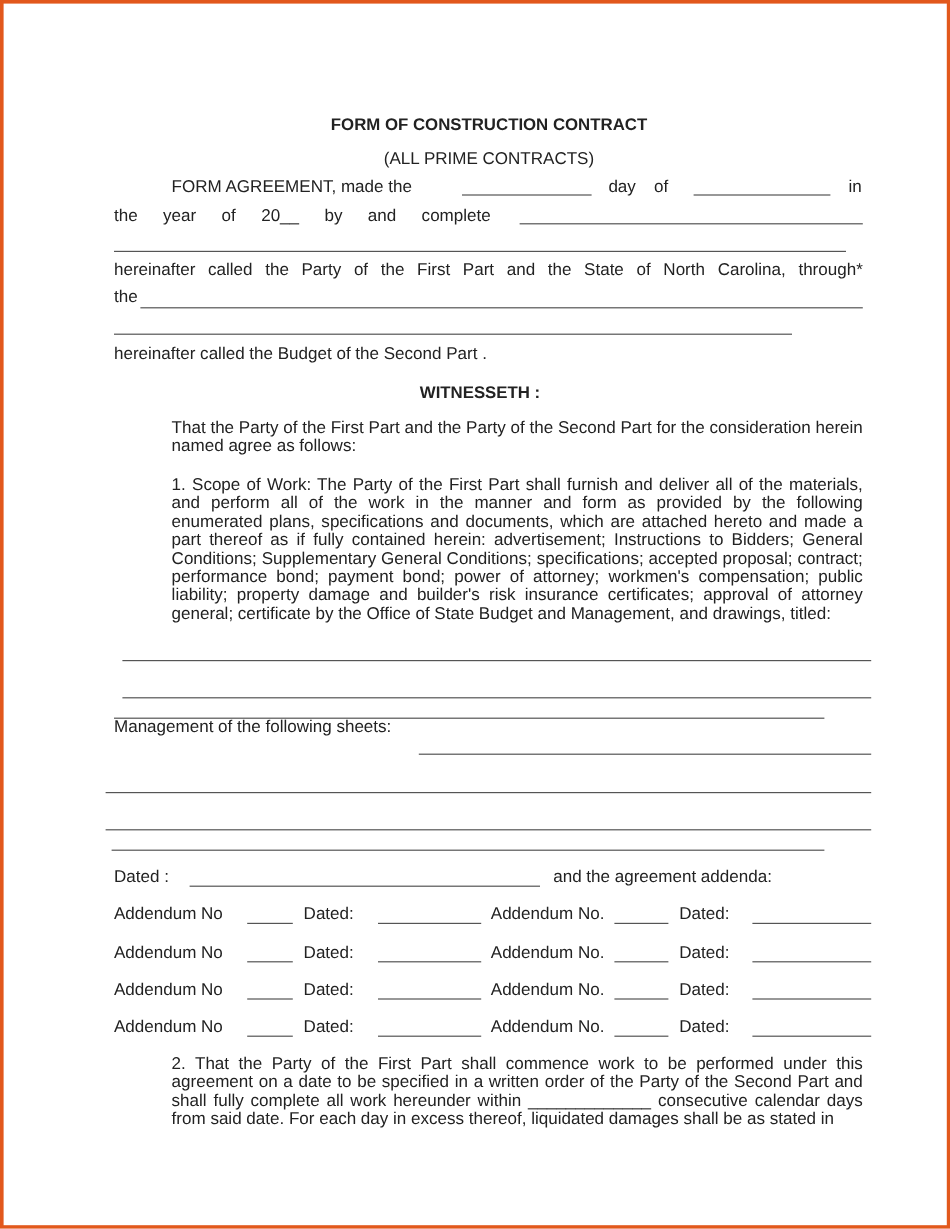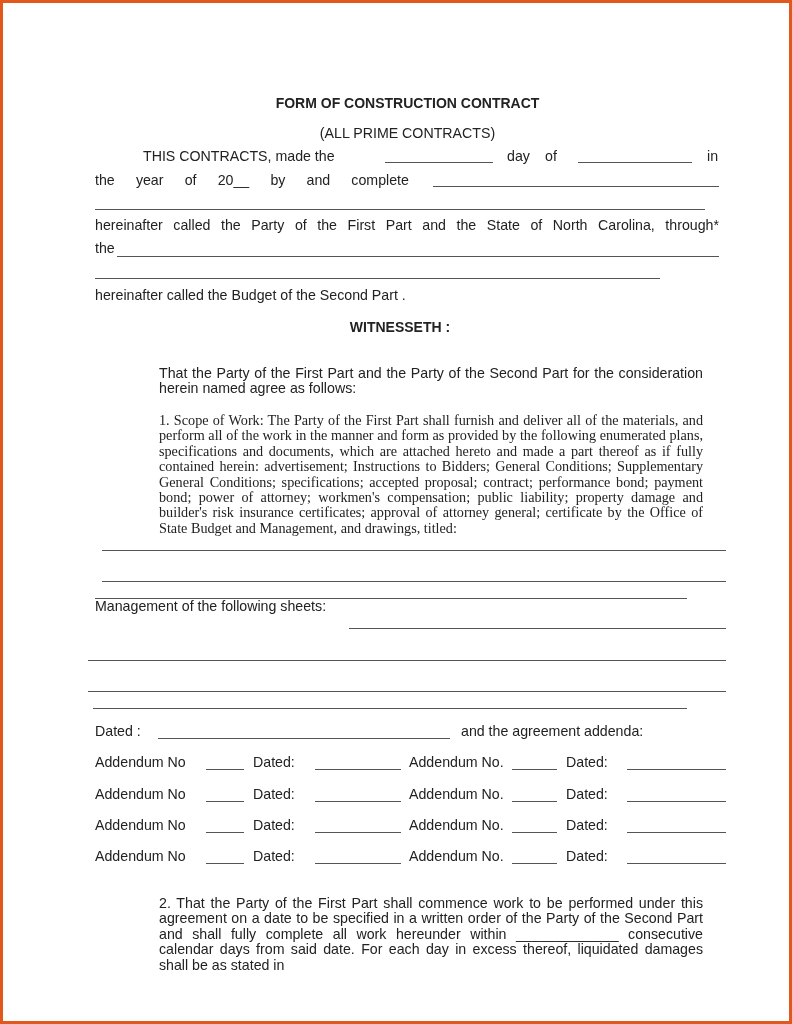--- a/index.html
+++ b/index.html
@@ -4,32 +4,32 @@
 <style>
   html, body { margin:0; padding:0; }
   body { width:792px; height:1024px; background:#fff; position:relative; overflow:hidden;
          font-family:"Liberation Sans", sans-serif; color:#222; font-size:14.2px; }
   .frame { position:absolute; inset:0; border:3px solid #e2581c; box-sizing:border-box; }
   .abs { position:absolute; white-space:nowrap; }
   .line { position:absolute; height:0; border-top:1px solid #555; }
   .title { font-weight:bold; font-size:14px; }
   .para { position:absolute; left:95px; width:624px; line-height:15.4px; text-align:justify; white-space:normal; }
   .para .ind { padding-left:48px; }
-  .para p { margin:16px; }
+  .para p { margin:0; }
   .spread { position:absolute; display:flex; justify-content:space-between; white-space:nowrap; }
 </style>
 </head>
 <body>
 
 <div class="frame"></div>
 
 <div class="abs title" style="left:0;width:815px;text-align:center;top:95px;">FORM OF CONSTRUCTION CONTRACT</div>
 <div class="abs" style="left:0;width:815px;text-align:center;top:125px;">(ALL PRIME CONTRACTS)</div>
 
-<div class="abs" style="left:143px;top:148px;">THIS CONTRACTS, made the</div>
+<div class="abs" style="left:143px;top:148px;">FORM AGREEMENT, made the</div>
 <div class="line" style="left:385px;width:108px;top:162px;"></div>
 <div class="abs" style="left:507px;top:148px;">day</div>
 <div class="abs" style="left:545px;top:148px;">of</div>
 <div class="line" style="left:578px;width:114px;top:162px;"></div>
 <div class="abs" style="left:707px;top:148px;">in</div>
 
 <div class="spread" style="left:95px;width:314px;top:172px;">
   <span>the</span>
   <span>year</span>
   <span>of</span>
@@ -46,21 +46,21 @@
 <div class="line" style="left:117px;width:602px;top:256px;"></div>
 <div class="line" style="left:95px;width:565px;top:278px;"></div>
 <div class="abs" style="left:95px;top:287px;">hereinafter called the Budget of the Second Part .</div>
 
 <div class="abs title" style="left:0;width:800px;text-align:center;top:319px;">WITNESSETH :</div>
 
 <div class="para" style="top:350px;">
   <p class="ind">That the Party of the First Part and the Party of the Second Part for the consideration herein named agree as follows:</p>
 </div>
 
-<div class="para" style="top:397px;font-family:Liberation Serif, serif;">
+<div class="para" style="top:397px;">
   <p class="ind">1. Scope of Work:  The Party of the First Part shall furnish and deliver all of the materials, and perform all of the work in the manner and form as provided by the following enumerated plans, specifications and documents, which are attached hereto and made a part thereof as if fully contained herein:  advertisement; Instructions to Bidders; General Conditions; Supplementary General Conditions; specifications; accepted proposal; contract; performance bond; payment bond; power of attorney; workmen's compensation; public liability; property damage and builder's risk insurance certificates; approval of attorney general; certificate by the Office of State Budget and Management, and drawings, titled:</p>
 </div>
 
 <div class="line" style="left:102px;width:624px;top:550px;"></div>
 <div class="line" style="left:102px;width:624px;top:581px;"></div>
 <div class="line" style="left:95px;width:592px;top:598px;"></div>
 <div class="abs" style="left:95px;top:598px;">Management of the following sheets:</div>
 <div class="line" style="left:349px;width:377px;top:628px;"></div>
 <div class="line" style="left:88px;width:638px;top:660px;"></div>
 <div class="line" style="left:88px;width:638px;top:691px;"></div>

